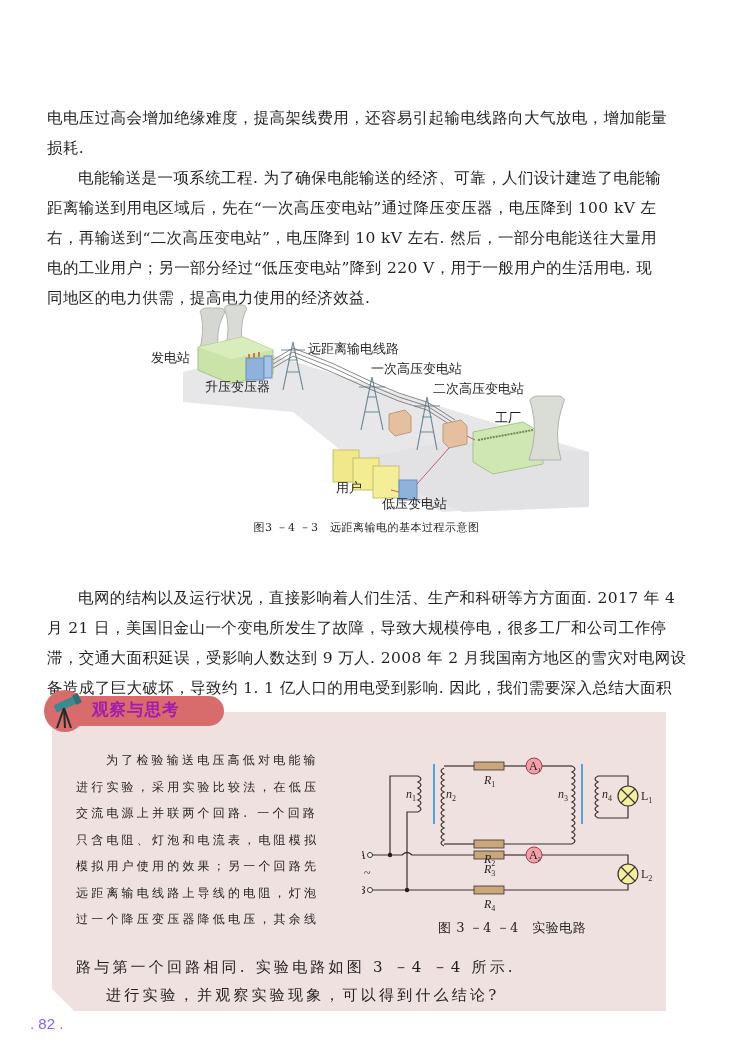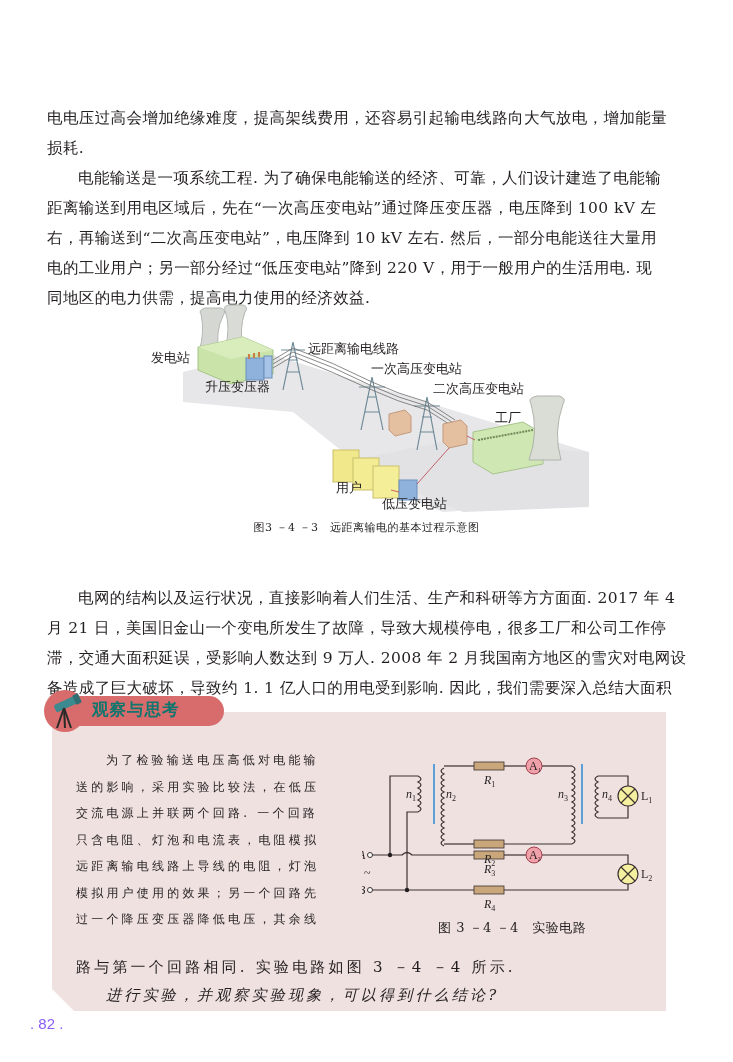--- a/index.html
+++ b/index.html
@@ -18,21 +18,21 @@
 
   
   .obs-box { position: absolute; left: 52px; top: 712px; width: 614px; height: 299px;
              background: #efe1e0; clip-path: polygon(0 0, 100% 0, 100% 100%, 22px 100%, 0 calc(100% - 22px)); }
   .obs-header { position: absolute; left: 44px; top: 690px; height: 40px; }
   .obs-circle { position: absolute; left: 0; top: 0; width: 42px; height: 42px; border-radius: 50%;
                 background: #d86b6b; }
   .obs-pill { position: absolute; left: 30px; top: 6px; width: 150px; height: 30px; border-radius: 0 15px 15px 0;
               background: #d86b6b; }
   .obs-title { position: absolute; left: 48px; top: 9px; font-family: "DejaVu Sans", "Liberation Sans", sans-serif;
-               font-weight: bold; font-size: 16.5px; color: #0f766e; letter-spacing: 1px; white-space: nowrap; }
+               font-weight: bold; font-size: 16.5px; color: #a21caf; letter-spacing: 1px; white-space: nowrap; }
   .obs-text { position: absolute; left: 76px; width: 300px; font-size: 12px; line-height: 26.5px;
               letter-spacing: 3.2px; color: #231f20; }
   .obs-text .line { display: block; white-space: nowrap; }
   .obs-wide { position: absolute; left: 76px; font-size: 15px; letter-spacing: 3.2px; white-space: nowrap; line-height: 26.5px; }
 
   .circuit { position: absolute; left: 362px; top: 742px; width: 306px; height: 170px; }
   .fig2-caption { position: absolute; left: 438px; top: 919px; font-size: 13px; white-space: nowrap; letter-spacing: 0.5px; }
 
   .page-num { position: absolute; left: 30px; top: 1015px; font-family: "Liberation Sans", sans-serif;
               font-size: 15px; color: #8b5cf6; }
@@ -130,29 +130,29 @@
       <line x1="20" y1="18" x2="13" y2="38" stroke="#2a2a2a" stroke-width="2"></line>
       <line x1="20" y1="18" x2="21" y2="38" stroke="#2a2a2a" stroke-width="2"></line>
       <line x1="20" y1="18" x2="27" y2="38" stroke="#2a2a2a" stroke-width="2"></line>
     </svg>
   </div>
   <div class="obs-title">观察与思考</div>
 </div>
 
 <div class="obs-text" style="top:747px;">
   <span class="line" style="padding-left:30px;">为了检验输送电压高低对电能输</span>
-  <span class="line">送的影响，采用实验比较法，在低压</span>
+  <span class="line">进行实验，采用实验比较法，在低压</span>
   <span class="line">交流电源上并联两个回路. 一个回路</span>
   <span class="line">只含电阻、灯泡和电流表，电阻模拟</span>
+  <span class="line">模拟用户使用的效果；另一个回路先</span>
   <span class="line">远距离输电线路上导线的电阻，灯泡</span>
-  <span class="line">模拟用户使用的效果；另一个回路先</span>
   <span class="line">过一个降压变压器降低电压，其余线</span>
 </div>
 <div class="obs-wide" style="top:954px;">路与第一个回路相同. 实验电路如图 3 －4 －4 所示.</div>
-<div class="obs-wide" style="top:982px;left:106px;font-style:italic;">进行实验，并观察实验现象，可以得到什么结论?</div>
+<div class="obs-wide" style="top:982px;left:106px;">进行实验，并观察实验现象，可以得到什么结论?</div>
 
 <div class="circuit">
   <svg width="306" height="170" viewBox="0 0 306 170">
     <g stroke="#3a3030" stroke-width="1.2" fill="none">
 
       <path d="M28,113 L28,34 L56,34"></path>
       <path d="M45,113 L45,70 L56,70"></path>
 
       <path d="M56,34 q6,3 0,6 q6,3 0,6 q6,3 0,6 q6,3 0,6 q6,3 0,6 q6,3 0,6"></path>
 

